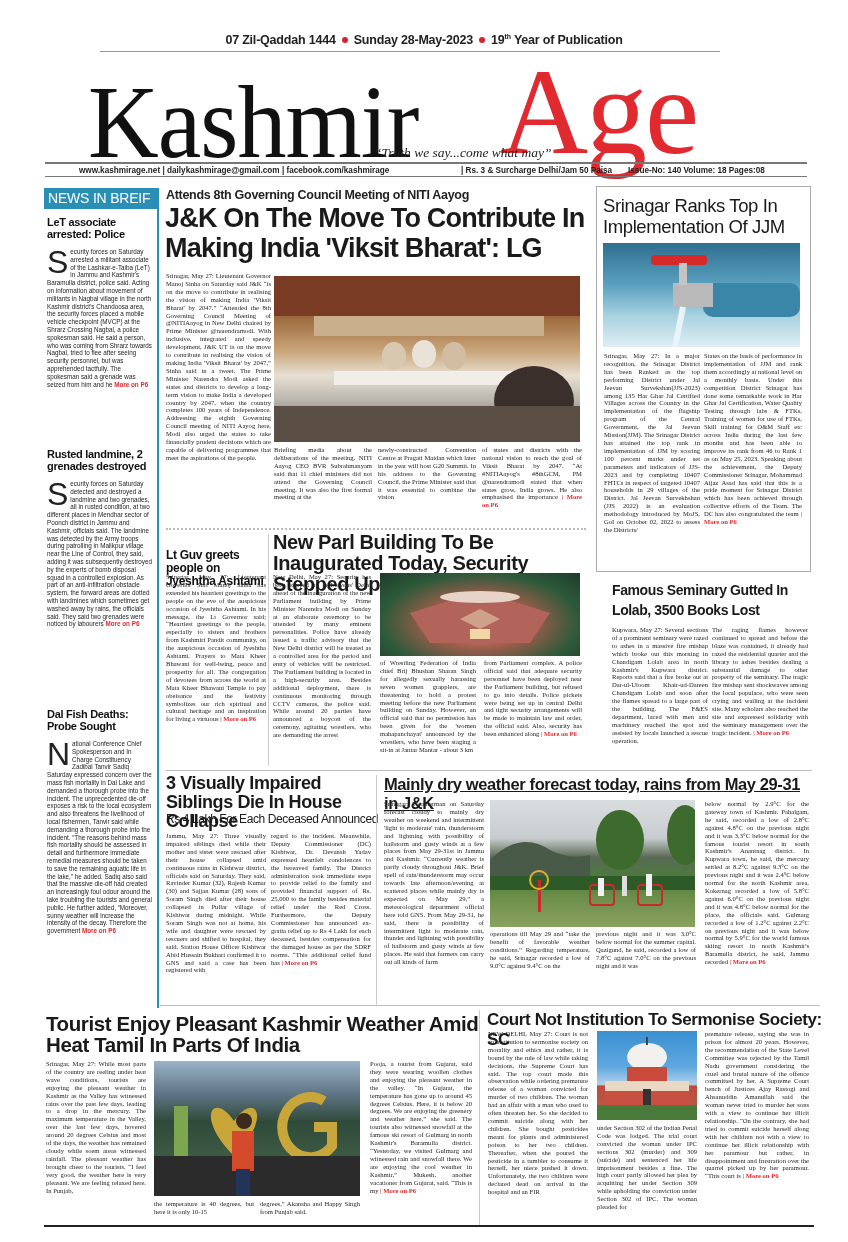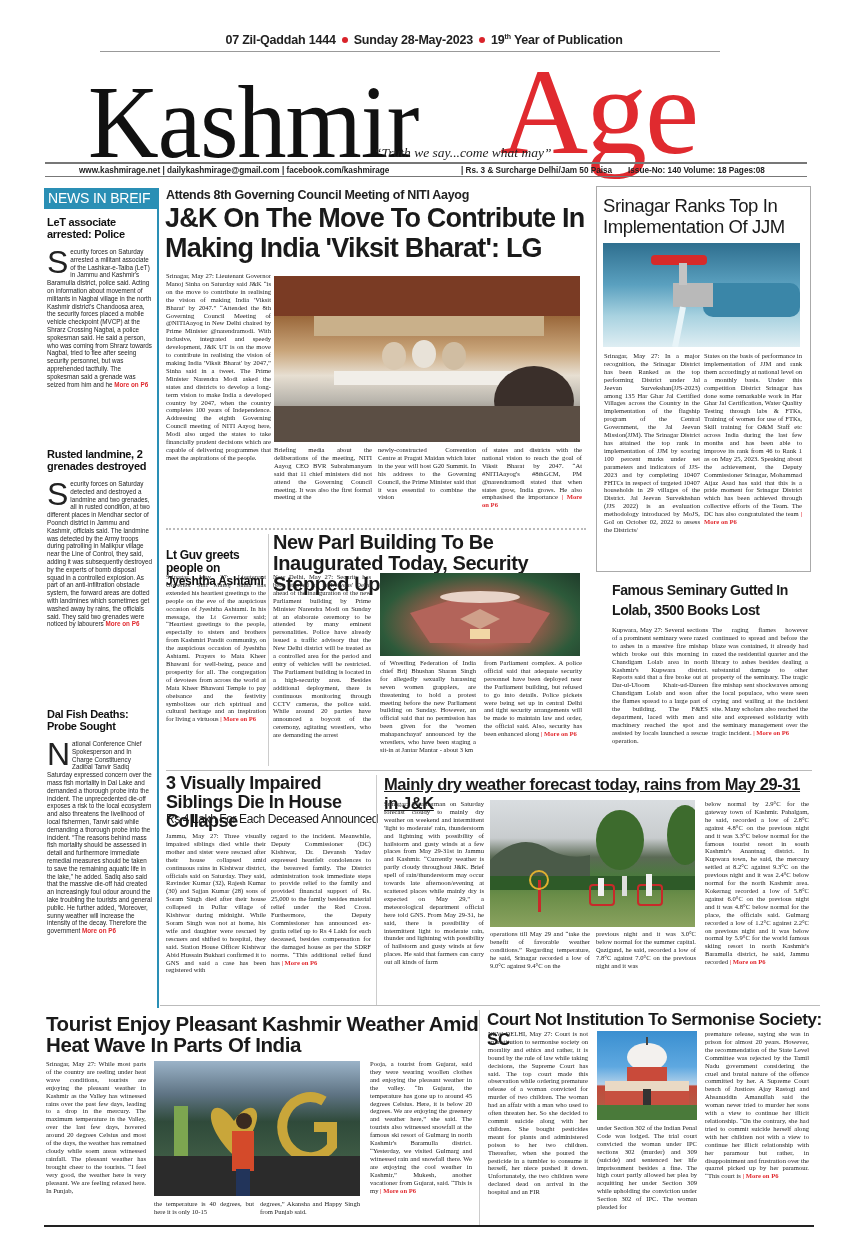--- a/index.html
+++ b/index.html
@@ -153,21 +153,21 @@
     <rect x="156" y="74" width="6" height="22" fill="#f1f1f1"></rect>
     <rect x="132" y="76" width="5" height="20" fill="#ddd"></rect>
   </svg>
 </div>
 <div class="abs body" style="left:490px; top:930px; width:100px;">operations till May 29 and “take the benefit of favorable weather conditions.” Regarding temperature, he said, Srinagar recorded a low of 9.0°C against 9.4°C on the</div>
 <div class="abs body" style="left:596px; top:930px; width:100px;">previous night and it was 3.0°C below normal for the summer capital. Qazigund, he said, recorded a low of 7.8°C against 7.0°C on the previous night and it was</div>
 <div class="abs body" style="left:705px; top:800px; width:104px;"><span>below normal by 2.9°C for the gateway town of Kashmir. Pahalgam, he said, recorded a low of 2.8°C against 4.8°C on the previous night and it was 3.3°C below normal for the famous tourist resort in south Kashmir's Anantnag district. In Kupwara town, he said, the mercury settled at 8.2°C against 9.3°C on the previous night and it was 2.4°C below normal for the north Kashmir area. Kokernag recorded a low of 5.8°C against 6.0°C on the previous night and it was 4.8°C below normal for the place, the officials said. Gulmarg recorded a low of 1.2°C against 2.2°C on previous night and it was below normal by 5.9°C for the world famous skiing resort in north Kashmir's Baramulla district, he said, Jammu recorded</span> <span class="more">| More on P6</span></div>
 
 <div class="abs solid-h" style="left:160px; top:1005px; width:660px;"></div>
 
-<div class="abs hl-serif" style="left:46px; top:1013px; width:440px; font-size:20.5px; line-height:21px;">Tourist Enjoy Pleasant Kashmir Weather Amid Heat Wave In Parts Of India</div>
+<div class="abs hl-serif" style="left:46px; top:1013px; width:440px; font-size:20.5px; line-height:21px;">Tourist Enjoy Pleasant Kashmir Weather Amid Heat Tamil In Parts Of India</div>
 <div class="abs body" style="left:46px; top:1060px; width:100px;">Srinagar, May 27: While most parts of the country are reeling under heat wave conditions, tourists are enjoying the pleasant weather in Kashmir as the Valley has witnessed rains over the past few days, leading to a drop in the mercury. The maximum temperature in the Valley, over the last few days, hovered around 20 degrees Celsius and most of the days, the weather has remained cloudy while soem areas witnessed rainfall. The pleasant weather has brought cheer to the tourists. “I feel very good, the weather here is very pleasant. We are feeling relaxed here. In Punjab,</div>
 <div class="abs photo" style="left:154px; top:1061px; width:206px; height:135px; background: linear-gradient(180deg,#9bb3c8 0%,#5e7383 25%,#2f4a3a 45%,#3d5a44 70%,#2a2a2a 80%,#2a2a2a 100%);">
   <svg width="206" height="135">
     <rect x="20" y="45" width="14" height="50" fill="#7da650"></rect>
     <path d="M80 60 C 60 30, 40 55, 80 95 C 120 55, 100 30, 80 60 Z" fill="#c9a63a"></path>
     <path d="M170 40 A 28 30 0 1 0 178 85 L 178 66 L 160 66" stroke="#c9a63a" stroke-width="10" fill="none"></path>
     <rect x="0" y="95" width="206" height="40" fill="#2b2b2b"></rect>
     <rect x="78" y="70" width="22" height="40" fill="#d44a2a"></rect>
     <circle cx="90" cy="60" r="8" fill="#3a2a20"></circle>
     <rect x="82" y="108" width="14" height="27" fill="#22345a"></rect>

